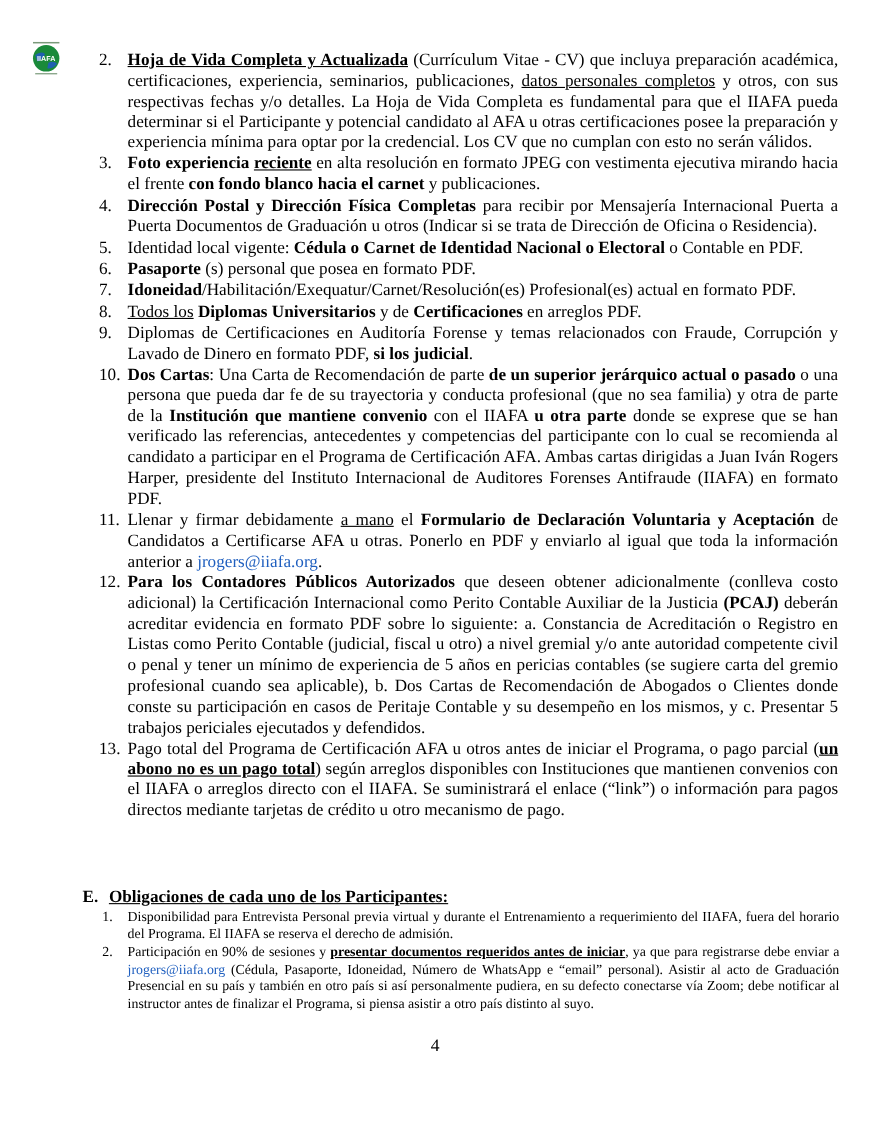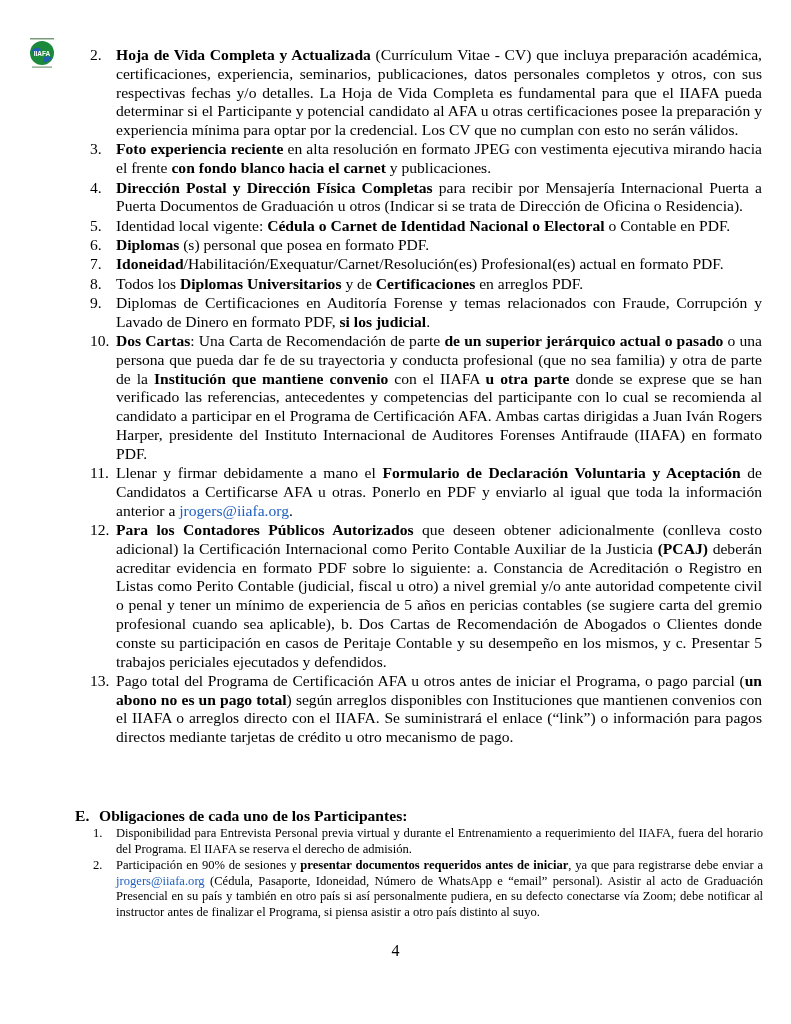--- a/index.html
+++ b/index.html
@@ -3,25 +3,25 @@
   <meta charset="utf-8">
   <style>
     html, body { margin: 0; padding: 0; background: #ffffff; }
     body { width: 791px; height: 1024px; position: relative; overflow: hidden; font-family: "Liberation Serif", serif; color: #000; }
     .logo { position: absolute; left: 27px; top: 38px; width: 30px; height: 30px; }
     .page { position: absolute; left: 0; top: 0; width: 791px; }
     ol.main { position: absolute; left: 90px; top: 46px; width: 672px; margin: 0; padding: 0; list-style: none; }
     ol.main li { position: relative; padding-left: 26px; font-size: 15.6px; line-height: 18.8px; text-align: justify; margin-bottom: 0.5px; }
     ol.main li .num { position: absolute; left: 0; top: 0; width: 24px; }
     .b { font-weight: bold; }
-    .u { }
+    .u { text-decoration: underline; }
     a.link { color: #1f5fbf; }
     .section-e { position: absolute; left: 75px; top: 806px; font-size: 15.6px; line-height: 19px; font-weight: bold; }
     .section-e .letter { display: inline-block; width: 24px; }
-    .section-e .title { }
+    .section-e .title { text-decoration: underline; }
     ol.sub { position: absolute; left: 93px; top: 826px; width: 670px; margin: 0; padding: 0; list-style: none; }
     ol.sub li { position: relative; padding-left: 23px; font-size: 12.6px; line-height: 15.6px; text-align: justify; margin-bottom: 1px; }
     ol.sub li .num { position: absolute; left: 0; top: 0; }
     .page-number { position: absolute; left: 0; width: 791px; top: 942px; text-align: center; font-size: 16px; }
   </style>
 </head>
 <body>
 
 <div class="page">
 
@@ -32,21 +32,21 @@
     <path d="M17 19 Q22 17 25 20 Q21 25 16 24 Z" fill="#2060b0"></path>
     <text x="15" y="17.5" font-size="6.5" text-anchor="middle" fill="#ffffff" font-family="Liberation Sans, sans-serif" font-weight="bold">IIAFA</text>
     <rect x="5" y="28.5" width="20" height="1.2" fill="#7a9a7a"></rect>
   </svg>
 
   <ol class="main" id="req-list">
       <li><span class="num">2.</span><span class="b u">Hoja de Vida Completa y Actualizada</span><span class=""> (Currículum Vitae - CV) que incluya preparación académica, certificaciones, experiencia, seminarios, publicaciones, </span><span class="u">datos personales completos</span><span class=""> y otros, con sus respectivas fechas y/o detalles. La Hoja de Vida Completa es fundamental para que el IIAFA pueda determinar si el Participante y potencial candidato al AFA u otras certificaciones posee la preparación y experiencia mínima para optar por la credencial. Los CV que no cumplan con esto no serán válidos.</span></li>
       <li><span class="num">3.</span><span class="b">Foto experiencia </span><span class="b u">reciente</span><span class=""> en alta resolución en formato JPEG con vestimenta ejecutiva mirando hacia el frente </span><span class="b">con fondo blanco hacia el carnet</span><span class=""> y publicaciones.</span></li>
       <li><span class="num">4.</span><span class="b">Dirección Postal y Dirección Física Completas</span><span class=""> para recibir por Mensajería Internacional Puerta a Puerta Documentos de Graduación u otros (Indicar si se trata de Dirección de Oficina o Residencia).</span></li>
       <li><span class="num">5.</span><span class="">Identidad local vigente: </span><span class="b">Cédula o Carnet de Identidad Nacional o Electoral</span><span class=""> o Contable en PDF.</span></li>
-      <li><span class="num">6.</span><span class="b">Diplomas</span><span class=""> (s) personal que posea en formato PDF.</span></li>
+      <li><span class="num">6.</span><span class="b">Pasaporte</span><span class=""> (s) personal que posea en formato PDF.</span></li>
       <li><span class="num">7.</span><span class="b">Idoneidad</span><span class="">/Habilitación/Exequatur/Carnet/Resolución(es) Profesional(es) actual en formato PDF.</span></li>
       <li><span class="num">8.</span><span class="u">Todos los</span><span class=""> </span><span class="b">Diplomas Universitarios</span><span class=""> y de </span><span class="b">Certificaciones</span><span class=""> en arreglos PDF.</span></li>
       <li><span class="num">9.</span><span class="">Diplomas de Certificaciones en Auditoría Forense y temas relacionados con Fraude, Corrupción y Lavado de Dinero en formato PDF, </span><span class="b">si los judicial</span><span class="">.</span></li>
       <li><span class="num">10.</span><span class="b">Dos Cartas</span><span class="">: Una Carta de Recomendación de parte </span><span class="b">de un superior jerárquico actual o pasado</span><span class=""> o una persona que pueda dar fe de su trayectoria y conducta profesional (que no sea familia) y otra de parte de la </span><span class="b">Institución que mantiene convenio</span><span class=""> con el IIAFA </span><span class="b">u otra parte</span><span class=""> donde se exprese que se han verificado las referencias, antecedentes y competencias del participante con lo cual se recomienda al candidato a participar en el Programa de Certificación AFA. Ambas cartas dirigidas a Juan Iván Rogers Harper, presidente del Instituto Internacional de Auditores Forenses Antifraude (IIAFA) en formato PDF.</span></li>
       <li><span class="num">11.</span><span class="">Llenar y firmar debidamente </span><span class="u">a mano</span><span class=""> el </span><span class="b">Formulario de Declaración Voluntaria y Aceptación</span><span class=""> de Candidatos a Certificarse AFA u otras. Ponerlo en PDF y enviarlo al igual que toda la información anterior a </span><a class="link">jrogers@iiafa.org</a><span class="">.</span></li>
       <li><span class="num">12.</span><span class="b">Para los Contadores Públicos Autorizados</span><span class=""> que deseen obtener adicionalmente (conlleva costo adicional) la Certificación Internacional como Perito Contable Auxiliar de la Justicia </span><span class="b">(PCAJ)</span><span class=""> deberán acreditar evidencia en formato PDF sobre lo siguiente: a. Constancia de Acreditación o Registro en Listas como Perito Contable (judicial, fiscal u otro) a nivel gremial y/o ante autoridad competente civil o penal y tener un mínimo de experiencia de 5 años en pericias contables (se sugiere carta del gremio profesional cuando sea aplicable), b. Dos Cartas de Recomendación de Abogados o Clientes donde conste su participación en casos de Peritaje Contable y su desempeño en los mismos, y c. Presentar 5 trabajos periciales ejecutados y defendidos.</span></li>
       <li><span class="num">13.</span><span class="">Pago total del Programa de Certificación AFA u otros antes de iniciar el Programa, o pago parcial (</span><span class="b u">un abono no es un pago total</span><span class="">) según arreglos disponibles con Instituciones que mantienen convenios con el IIAFA o arreglos directo con el IIAFA. Se suministrará el enlace (“link”) o información para pagos directos mediante tarjetas de crédito u otro mecanismo de pago.</span></li>
     </ol>
 
   <div class="section-e">

